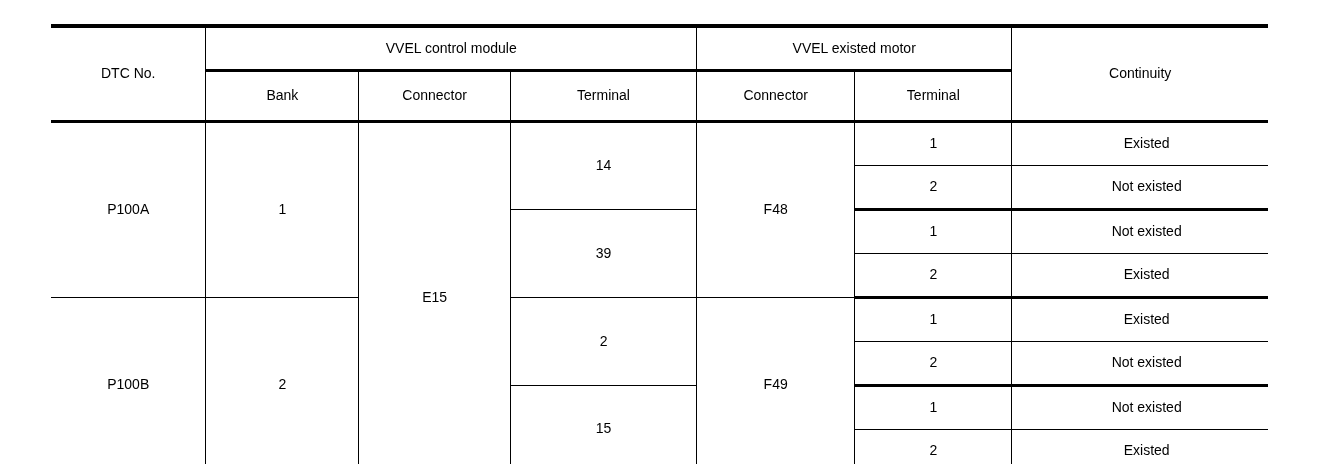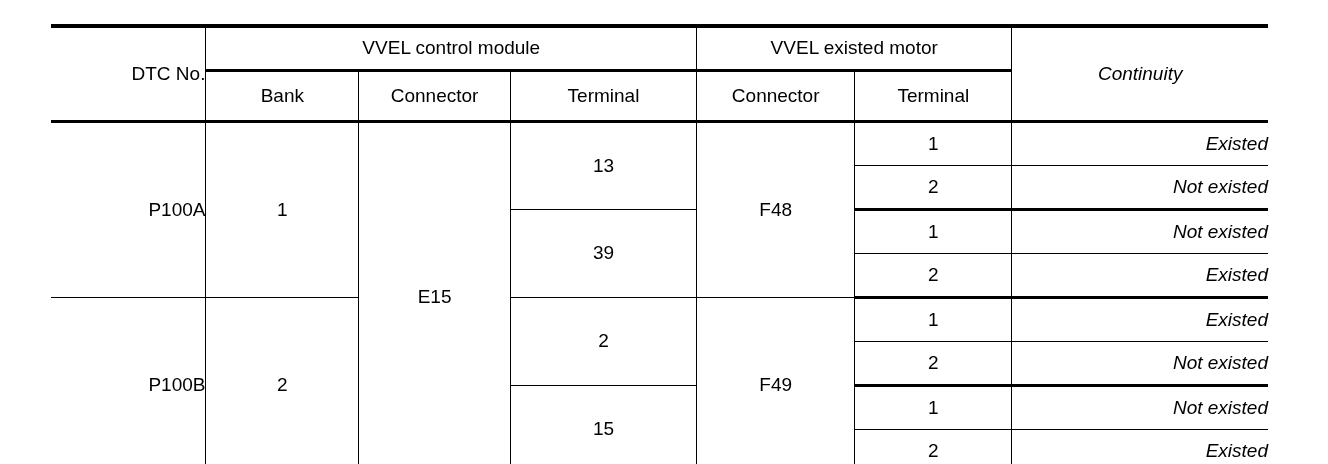--- a/index.html
+++ b/index.html
@@ -32,40 +32,40 @@
     table-layout: fixed;
     background: #ffffff;
   }
 
   .spec-table td,
   .spec-table th {
     border: 1px solid #000000;
     padding: 0;
     margin: 0;
     font-weight: normal;
-    font-size: 19px;
+    font-size: 14px;
     line-height: 1.1;
     text-align: center;
     vertical-align: middle;
     color: #000000;
     background: #ffffff;
   }
 
   
   .spec-table {
     border-top: 4px solid #000000;
     border-bottom: 4px solid #000000;
   }
   .spec-table tr.header-top > * { border-top: none; }
 
   
   .spec-table th.edge-left,
-  .spec-table td.edge-left { border-left: none; text-align: right; }
+  .spec-table td.edge-left { border-left: none; }
   .spec-table th.edge-right,
-  .spec-table td.edge-right { border-right: none; font-style: italic; }
+  .spec-table td.edge-right { border-right: none; }
 
   
   .hr-bottom-thick { border-bottom: 3px solid #000000 !important; }
   .hr-top-thick { border-top: 3px solid #000000 !important; }
 
   .h-group {
     height: 41px;
     font-size: 19px;
   }
   .h-sub {
@@ -74,21 +74,21 @@
   }
   .h-tall {
     font-size: 19px;
   }
 
   .data-row > td {
     height: 42px;
   }
 
   td.continuity {
-    text-align: right;
+    text-align: center;
     padding-left: 13px;
   }
 
   
   col.c-dtc        { width: 144px; }
   col.c-bank       { width: 142px; }
   col.c-cm-conn    { width: 141px; }
   col.c-cm-term    { width: 173px; }
   col.c-am-conn    { width: 147px; }
   col.c-am-term    { width: 146px; }
@@ -125,21 +125,21 @@
         <th class="h-sub">Terminal</th>
       </tr>
     </thead>
 
     <tbody>
 
       <tr class="data-row">
         <td class="edge-left hr-top-thick" rowspan="4">P100A</td>
         <td class="hr-top-thick" rowspan="4">1</td>
         <td class="hr-top-thick" rowspan="8">E15</td>
-        <td class="hr-top-thick" rowspan="2">13</td>
+        <td class="hr-top-thick" rowspan="2">14</td>
         <td class="hr-top-thick" rowspan="4">F48</td>
         <td class="hr-top-thick">1</td>
         <td class="continuity edge-right hr-top-thick">Existed</td>
       </tr>
 
       <tr class="data-row">
         <td class="hr-bottom-thick">2</td>
         <td class="continuity edge-right hr-bottom-thick">Not existed</td>
       </tr>
 

